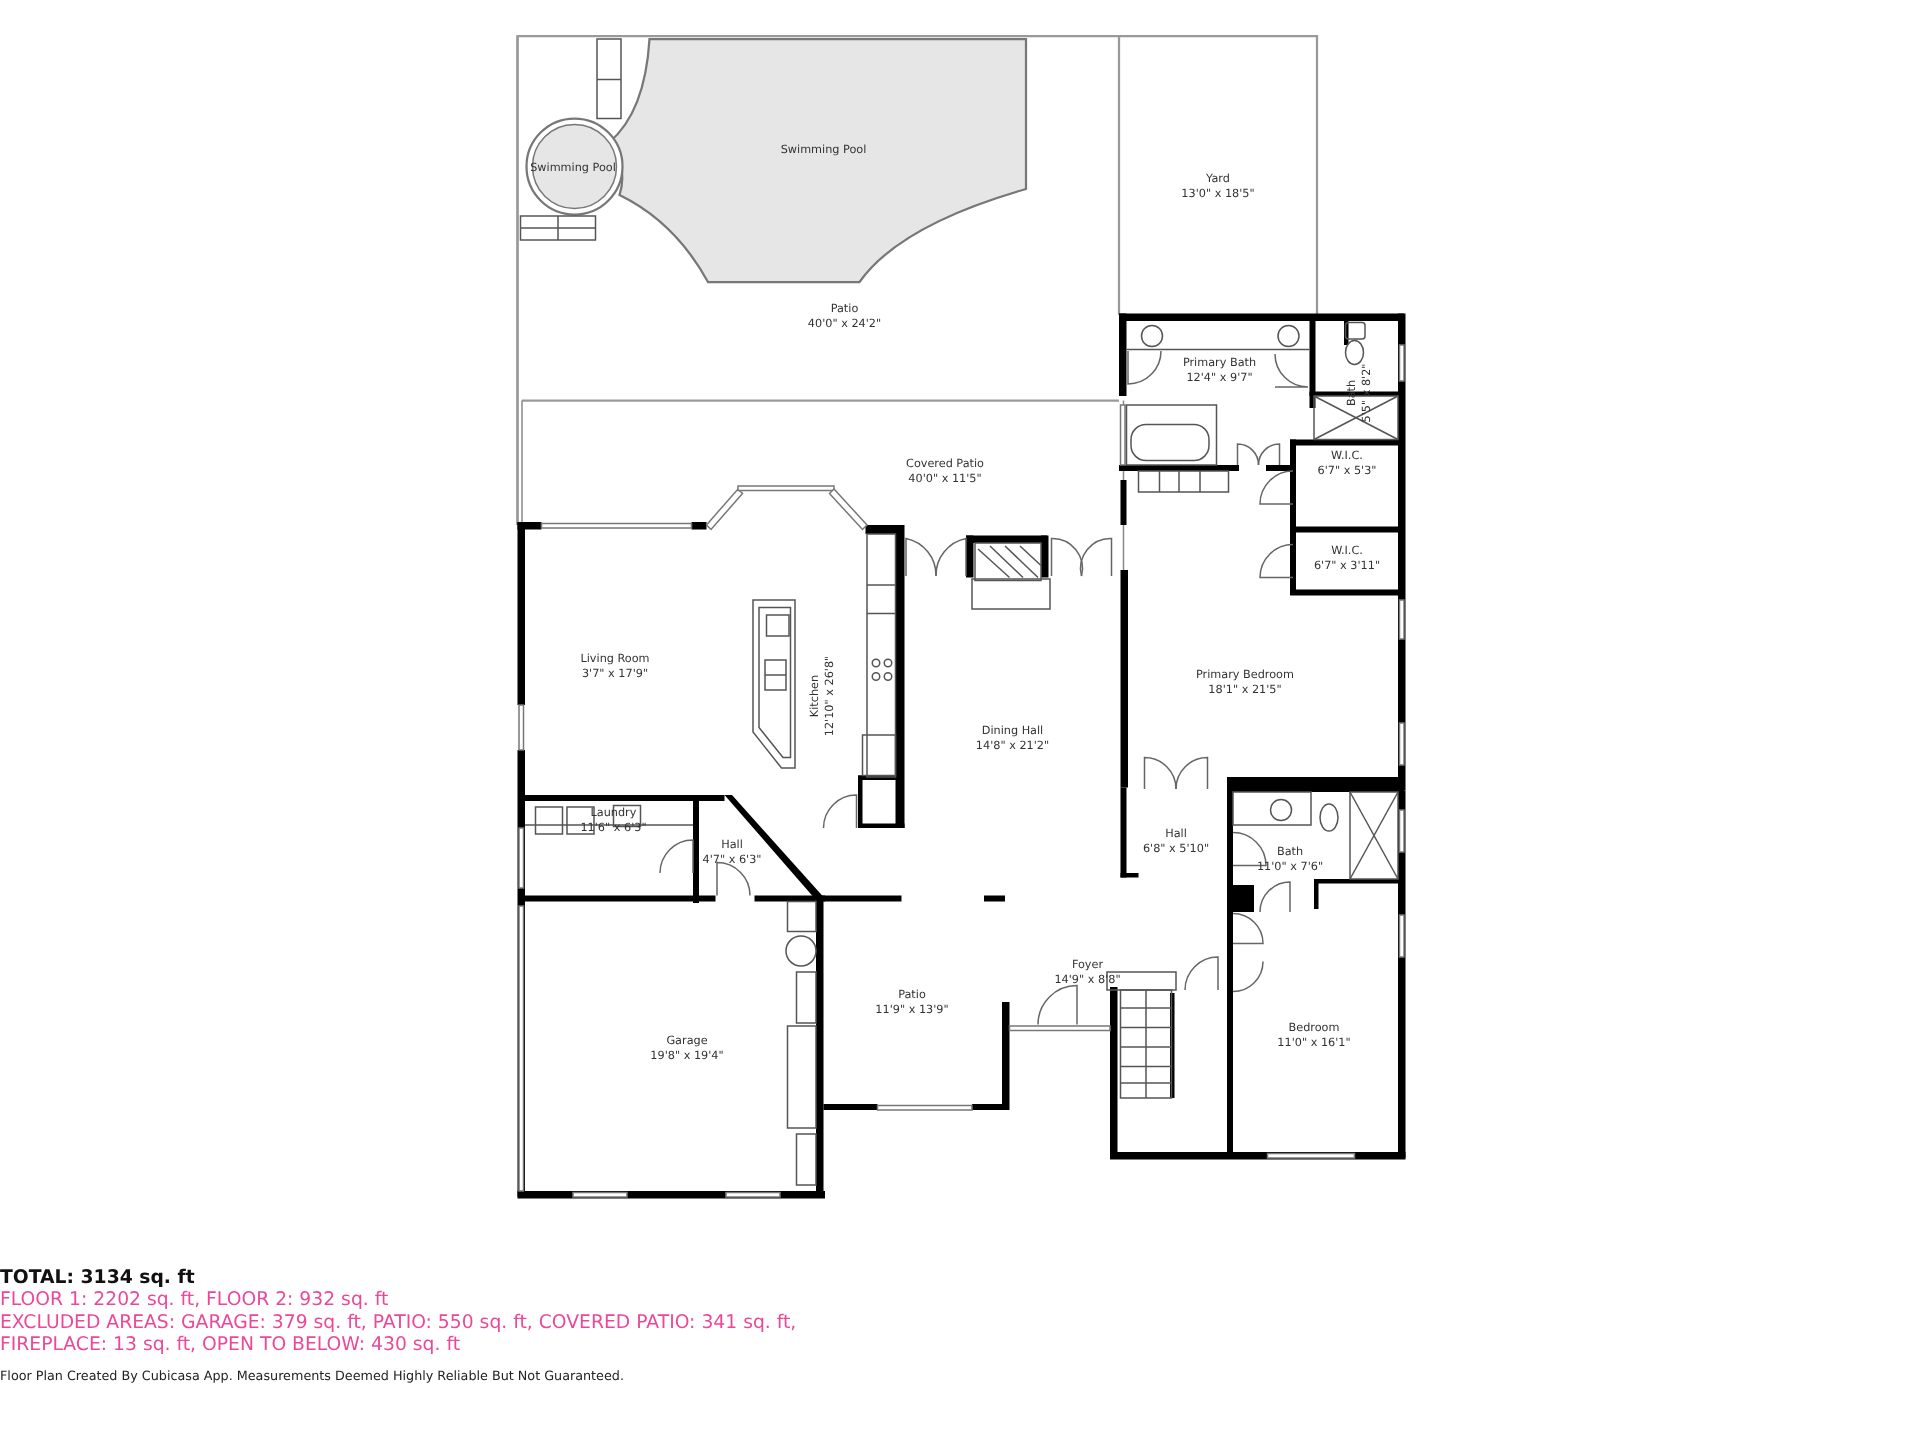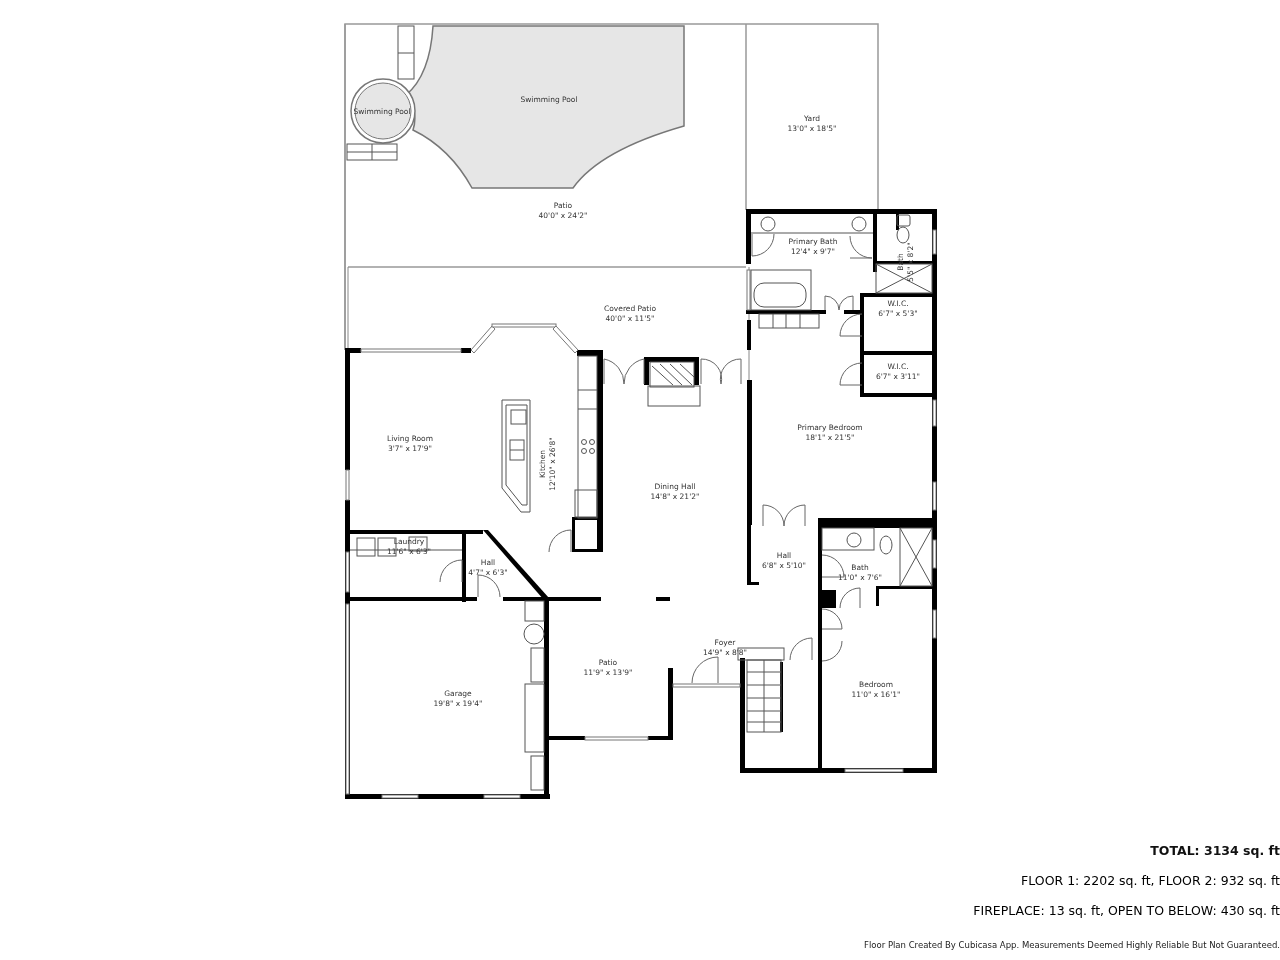--- a/index.html
+++ b/index.html
@@ -1,24 +1,24 @@
 <!DOCTYPE html>
 <html><head>
 <meta charset="utf-8">
 <style>
   html, body { margin:0; padding:0; background:#ffffff; }
   body { width:1280px; height:960px; position:relative; overflow:hidden; font-family:"DejaVu Sans", sans-serif; color:#222; }
   #plan { position:absolute; left:0; top:0; width:1280px; height:960px; }
   .lbl { position:absolute; font-size:7.5px; line-height:10px; text-align:center; color:#333; transform:translate(-50%,-50%); white-space:nowrap; }
   .lbl .n, .lbl .d { display:block; }
   .lbl.rot { transform:translate(-50%,-50%) rotate(-90deg); }
-  .summary { position:absolute; left:0; width:1280px; text-align:right; top:843px; }
+  .summary { position:absolute; left:0; width:1280px; text-align:left; top:843px; }
   .summary .total { font-weight:bold; font-size:12.5px; line-height:15px; color:#111; }
-  .summary .line { font-size:12.5px; line-height:15px; color:#000000;margin-top:15px; }
-  .summary .credit { font-size:8.5px; margin-top:22px; color:#222; }
+  .summary .line { font-size:12.5px; line-height:15px; color:#ec4899; }
+  .summary .credit { font-size:8.5px; margin-top:10px; color:#222; }
 </style>
 </head>
 <body>
 
 <svg id="plan" viewBox="0 0 1280 960" xmlns="http://www.w3.org/2000/svg">
 
   <g fill="none" stroke="#999" stroke-width="1.5">
     <polyline points="345,350 345,24 878,24 878,210"></polyline>
     <line x1="746" y1="24" x2="746" y2="210"></line>
     <line x1="348" y1="267" x2="746" y2="267"></line>
@@ -260,21 +260,21 @@
     <span class="d">3'7" x 17'9"</span>
   </div>
   <div class="lbl rot" style="left:548px;top:464px">
     <span class="n">Kitchen</span>
     <span class="d">12'10" x 26'8"</span>
   </div>
   <div class="lbl" style="left:675px;top:492px">
     <span class="n">Dining Hall</span>
     <span class="d">14'8" x 21'2"</span>
   </div>
-  <div class="lbl" style="left:830px;top:433px">
+  <div class="lbl" style="left:830px;top:455px">
     <span class="n">Primary Bedroom</span>
     <span class="d">18'1" x 21'5"</span>
   </div>
   <div class="lbl" style="left:784px;top:561px">
     <span class="n">Hall</span>
     <span class="d">6'8" x 5'10"</span>
   </div>
   <div class="lbl" style="left:860px;top:573px">
     <span class="n">Bath</span>
     <span class="d">11'0" x 7'6"</span>
@@ -301,15 +301,16 @@
   </div>
   <div class="lbl" style="left:458px;top:699px">
     <span class="n">Garage</span>
     <span class="d">19'8" x 19'4"</span>
   </div>
 </div>
 
 <div class="summary">
   <div class="total">TOTAL: 3134 sq. ft</div>
   <div class="line">FLOOR 1: 2202 sq. ft, FLOOR 2: 932 sq. ft</div>
+  <div class="line">EXCLUDED AREAS: GARAGE: 379 sq. ft, PATIO: 550 sq. ft, COVERED PATIO: 341 sq. ft,</div>
   <div class="line">FIREPLACE: 13 sq. ft, OPEN TO BELOW: 430 sq. ft</div>
   <div class="credit">Floor Plan Created By Cubicasa App. Measurements Deemed Highly Reliable But Not Guaranteed.</div>
 </div>
 
 </body></html>

